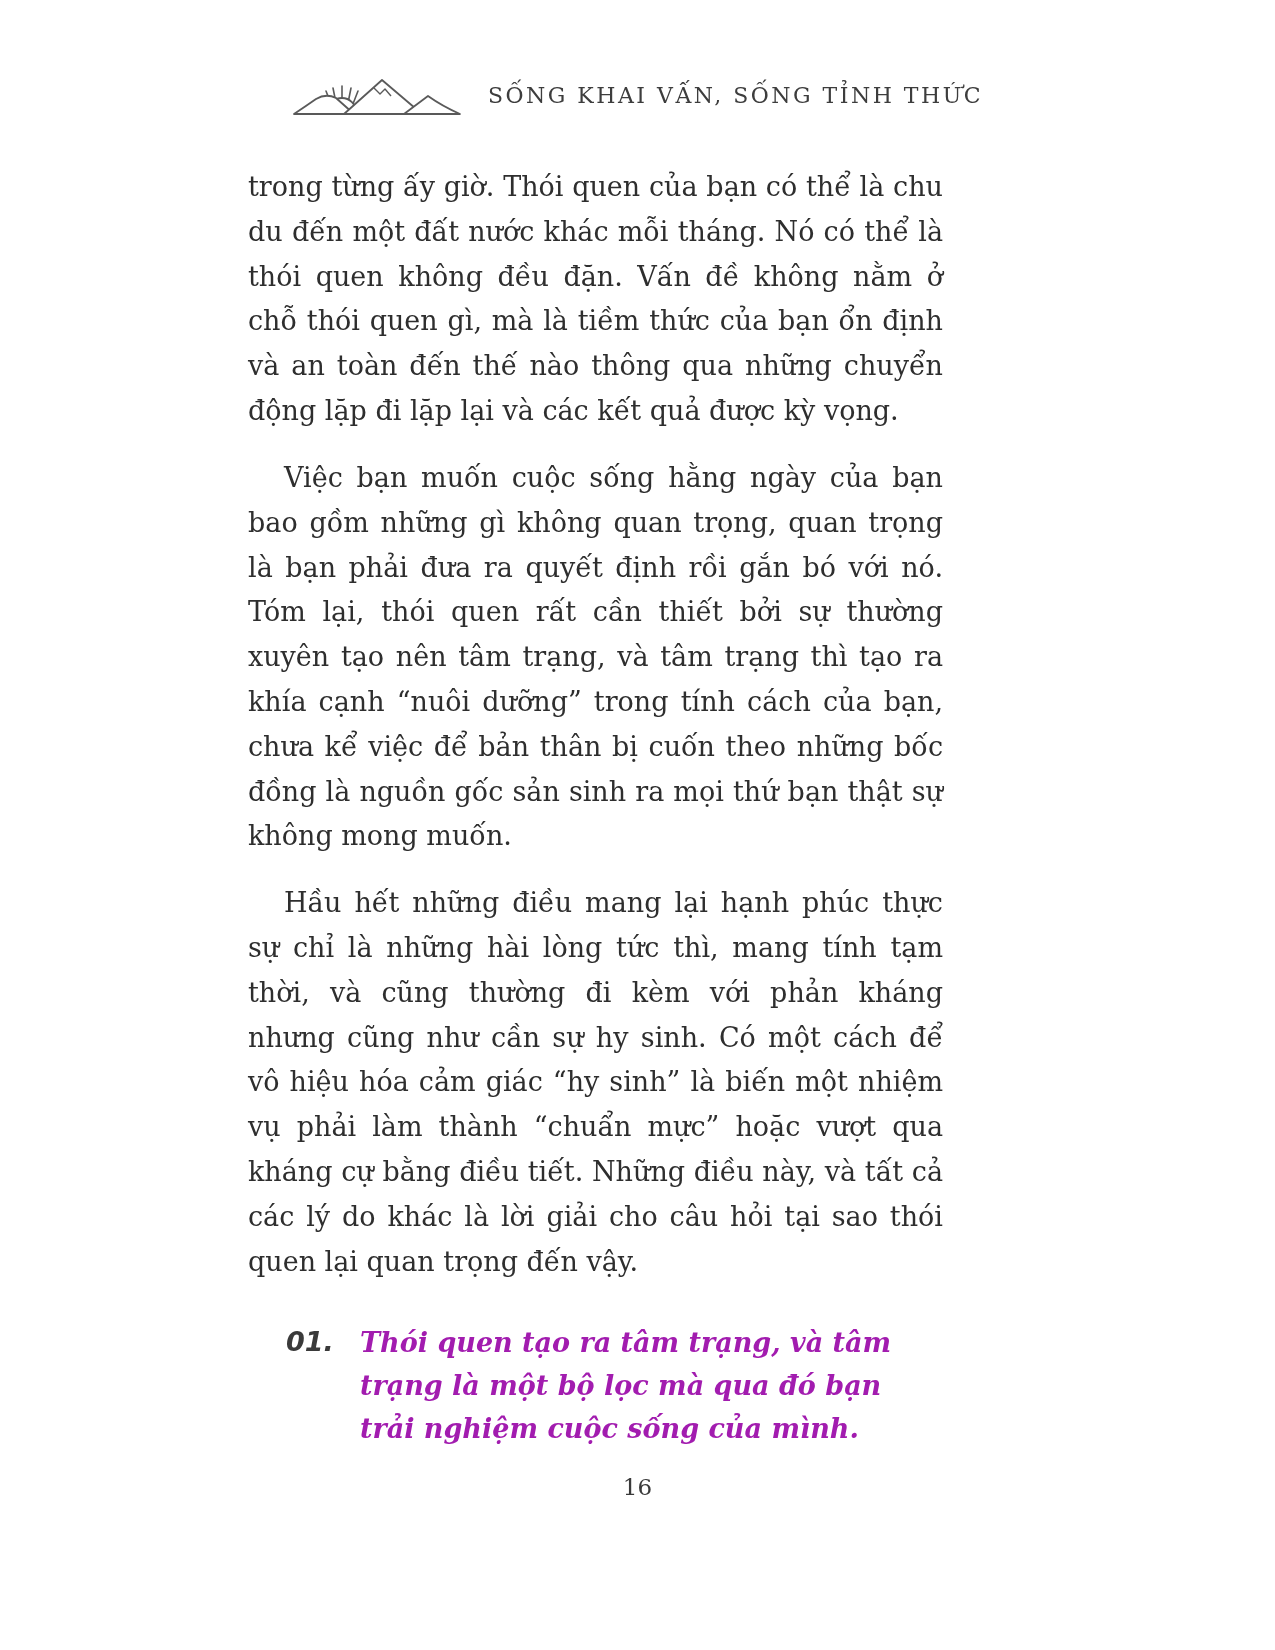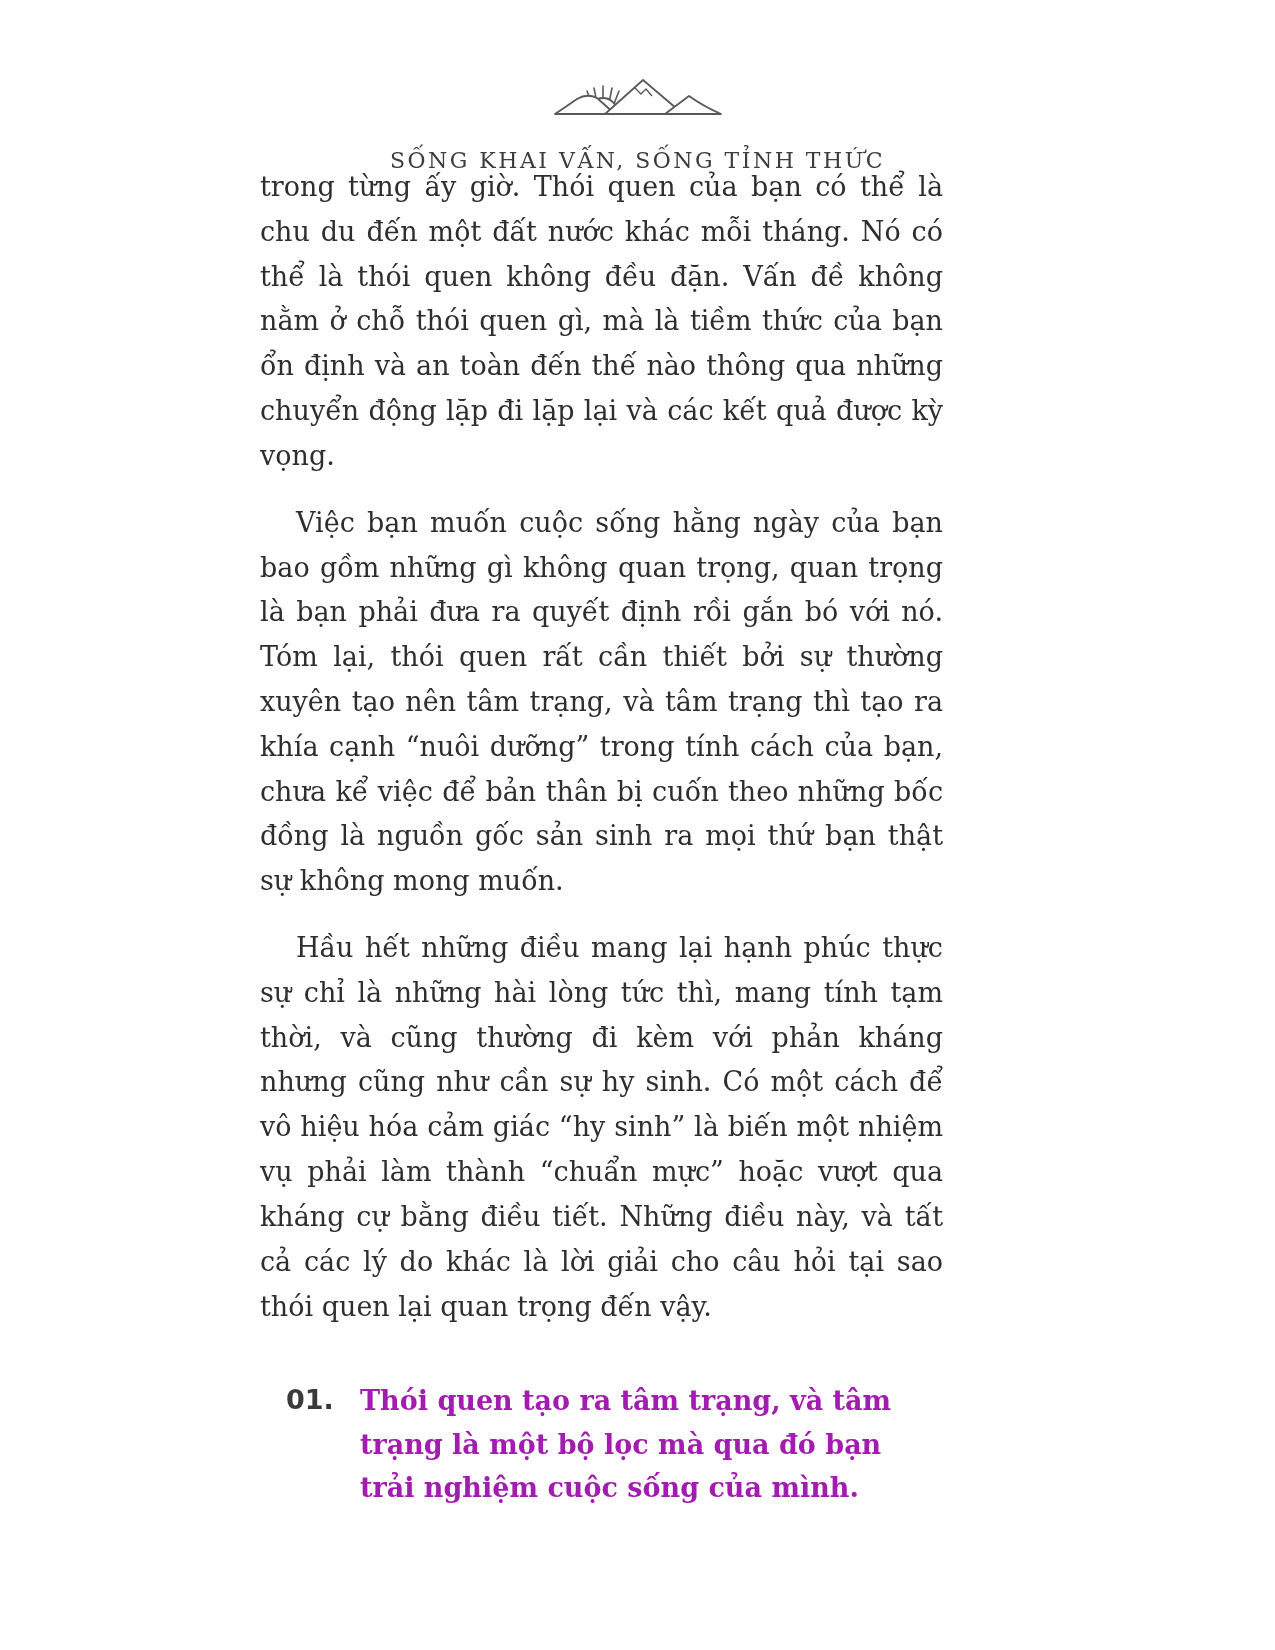--- a/index.html
+++ b/index.html
@@ -18,21 +18,20 @@
   }
   .header {
     position: absolute;
     top: 68px;
     left: 0;
     width: 100%;
     display: flex;
     justify-content: center;
     align-items: center;
     gap: 26px;
-    flex-direction: column;
   }
   .logo {
     width: 170px;
     height: 54px;
     flex: none;
   }
   .logo svg {
     display: block;
     width: 100%;
     height: 100%;
@@ -44,33 +43,34 @@
     color: #3d3d3d;
     white-space: nowrap;
   }
   .content {
     position: absolute;
     top: 165px;
     left: 248px;
     width: 695px;
   }
   .content p {
-    margin: 0 0 22px 12px;
+    margin: 0 0 22px 0;
     font-size: 27px;
     line-height: 1.66;
     text-align: justify;
     color: #2e2e2e;
   }
   .content p.indent {
     text-indent: 36px;
   }
   .list-item {
     display: flex;
     align-items: flex-start;
-    margin-top: 50px;
+    margin-top: 36px;
+    font-style: italic;
   }
   .list-num {
     flex: none;
     width: 112px;
     box-sizing: border-box;
     padding-left: 38px;
     font-family: "DejaVu Sans", sans-serif;
     font-weight: bold;
     font-size: 27px;
     line-height: 1.55;
@@ -132,14 +132,17 @@
     <p>trong từng ấy giờ. Thói quen của bạn có thể là chu du đến một đất nước khác mỗi tháng. Nó có thể là thói quen không đều đặn. Vấn đề không nằm ở chỗ thói quen gì, mà là tiềm thức của bạn ổn định và an toàn đến thế nào thông qua những chuyển động lặp đi lặp lại và các kết quả được kỳ vọng.</p>
     <p class="indent">Việc bạn muốn cuộc sống hằng ngày của bạn bao gồm những gì không quan trọng, quan trọng là bạn phải đưa ra quyết định rồi gắn bó với nó. Tóm lại, thói quen rất cần thiết bởi sự thường xuyên tạo nên tâm trạng, và tâm trạng thì tạo ra khía cạnh “nuôi dưỡng” trong tính cách của bạn, chưa kể việc để bản thân bị cuốn theo những bốc đồng là nguồn gốc sản sinh ra mọi thứ bạn thật sự không mong muốn.</p>
     <p class="indent">Hầu hết những điều mang lại hạnh phúc thực sự chỉ là những hài lòng tức thì, mang tính tạm thời, và cũng thường đi kèm với phản kháng nhưng cũng như cần sự hy sinh. Có một cách để vô hiệu hóa cảm giác “hy sinh” là biến một nhiệm vụ phải làm thành “chuẩn mực” hoặc vượt qua kháng cự bằng điều tiết. Những điều này, và tất cả các lý do khác là lời giải cho câu hỏi tại sao thói quen lại quan trọng đến vậy.</p>
 
     <div class="list-item">
       <div class="list-num">01.</div>
       <div class="list-text">Thói quen tạo ra tâm trạng, và tâm trạng là một bộ lọc mà qua đó bạn trải nghiệm cuộc sống của mình.</div>
     </div>
   </div>
 
+  <div class="footer">
+    <span class="page-number">16</span>
+  </div>
 
 </div>
 
 </body></html>

